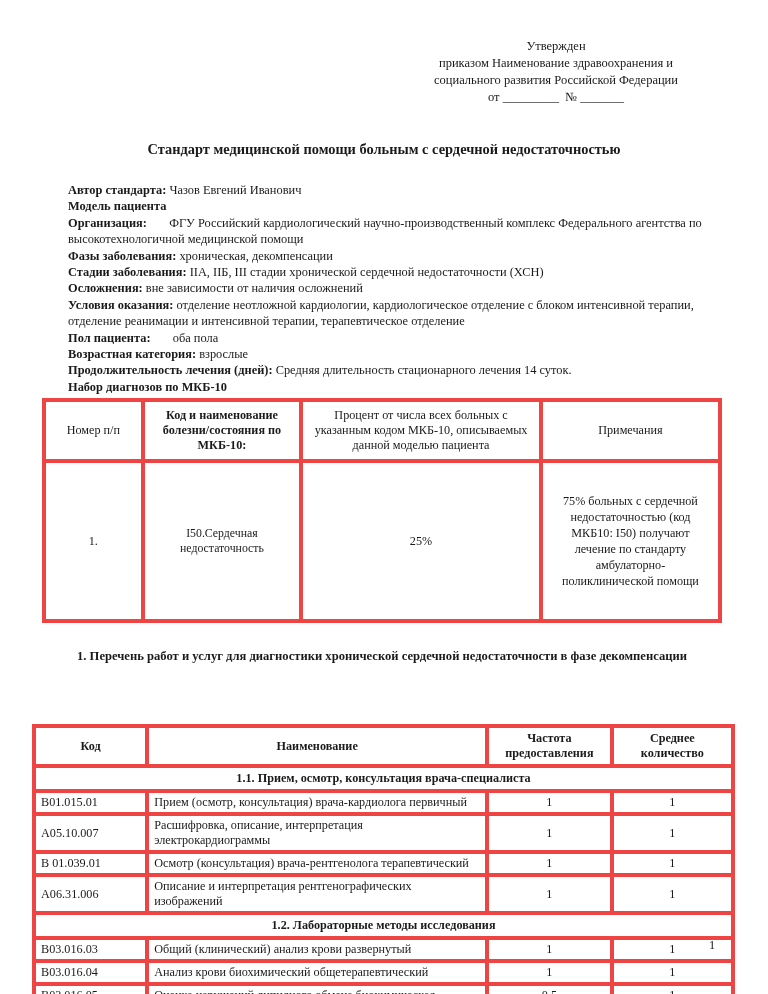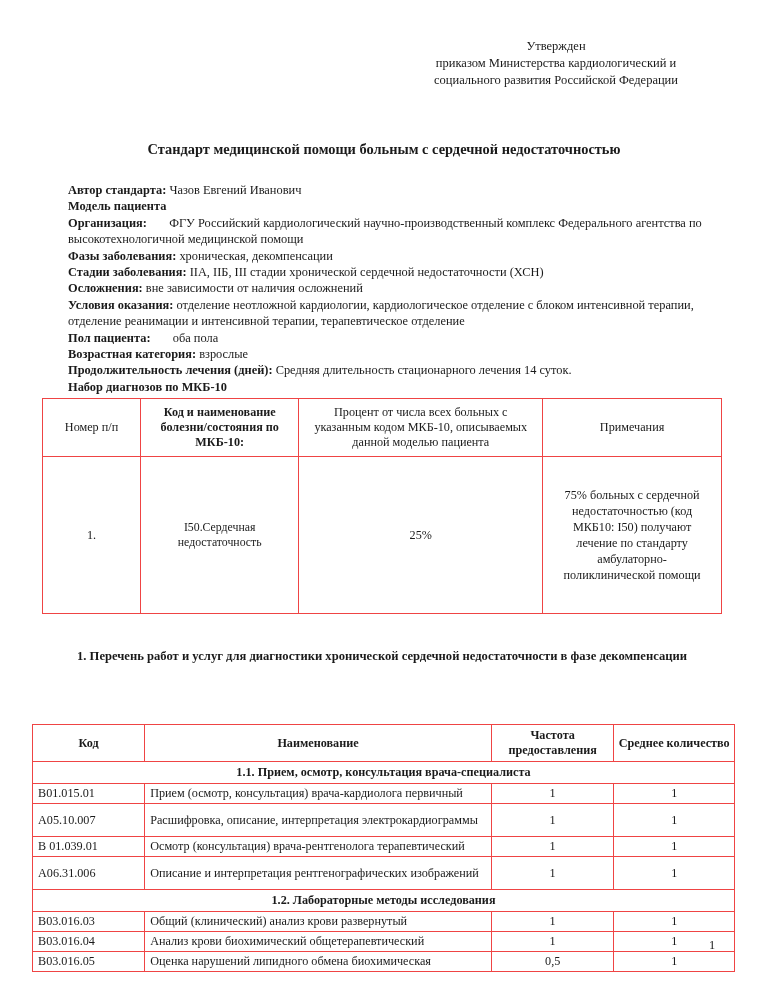--- a/index.html
+++ b/index.html
@@ -73,21 +73,21 @@
     width: 16px;
   }
 
   
   table {
     border-collapse: collapse;
     font-size: 12.2px;
     line-height: 15px;
   }
   table td, table th {
-    border: 1px solid #ef4444;
+    border: 4px solid #ef4444;
     padding: 2px 4px;
     vertical-align: middle;
     font-weight: normal;
   }
 
   
   .table-diagnoses {
     position: absolute;
     top: 398px;
     left: 42px;
@@ -162,22 +162,23 @@
     font-size: 12.4px;
   }
 </style>
 </head>
 <body>
 
 <div class="page">
 
   <div class="approval">
     <span class="line-1">Утвержден</span>
-    <span class="line-2">приказом Министерства кардиологический и</span>
+    <span class="line-2">приказом Наименование здравоохранения и</span>
     <span class="line-3">социального развития Российской Федерации</span>
+    <span class="line-4">от _________  № _______</span>
   </div>
 
   <div class="doc-title">Стандарт медицинской помощи больным с сердечной недостаточностью</div>
 
   <div class="meta">
     <p class="row">
       <span class="lbl">Автор стандарта:</span>
       <span>Чазов Евгений Иванович</span>
     </p>
     <p class="row">

